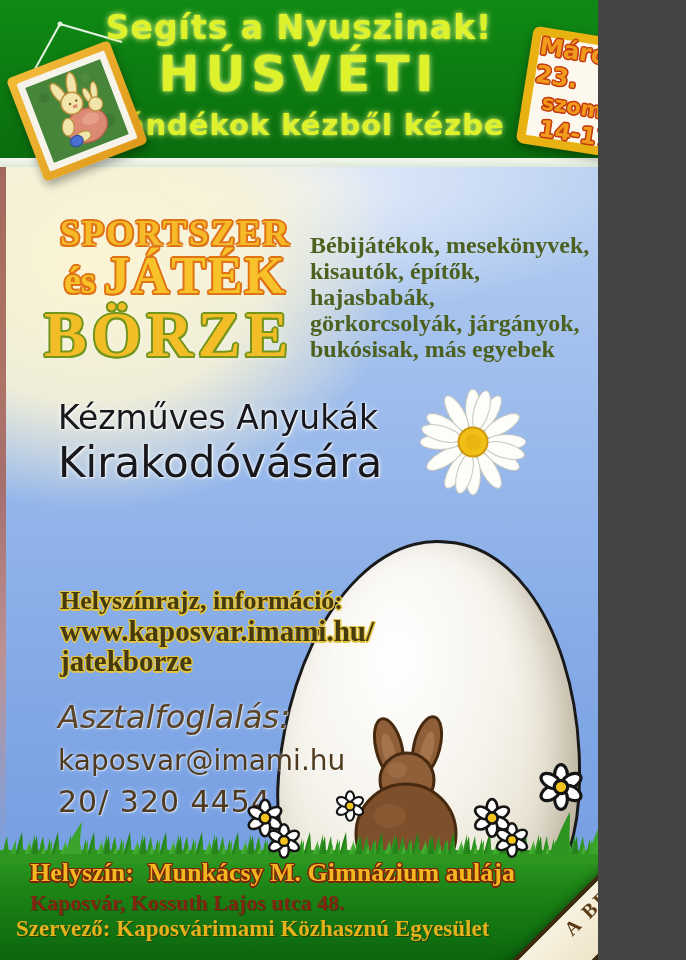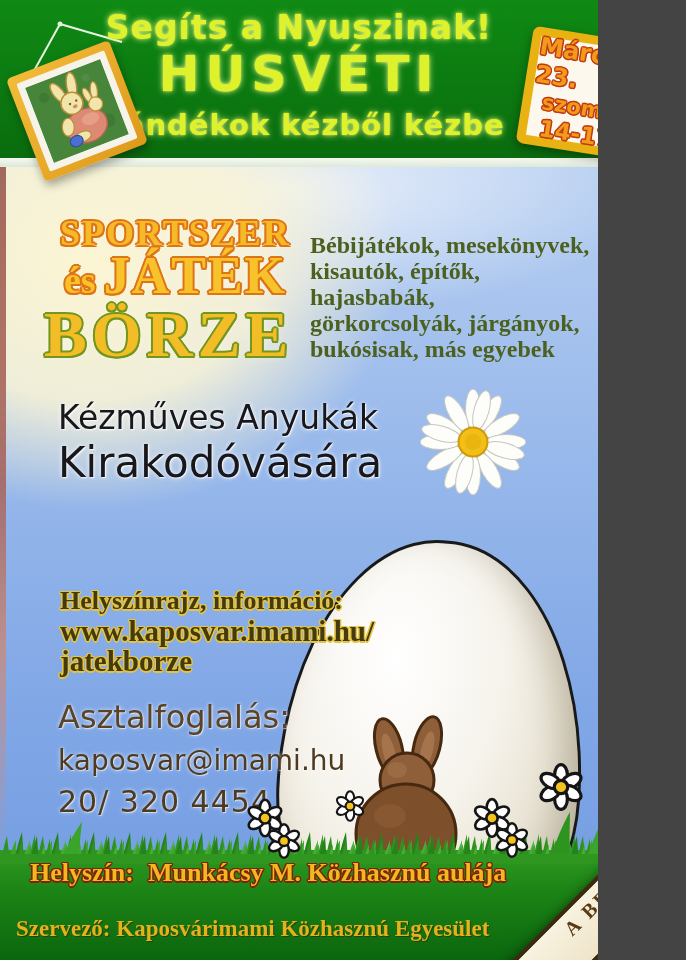--- a/index.html
+++ b/index.html
@@ -73,21 +73,21 @@
   .info{position:absolute;left:60px;top:586px;z-index:5;font-family:"Liberation Serif",serif;
     font-weight:bold;color:#453a0d;
     text-shadow:-1.5px 0 #e3c443,1.5px 0 #e3c443,0 -1.5px #e3c443,0 1.5px #e3c443,
       -1px -1px #e3c443,1px -1px #e3c443,-1px 1px #e3c443,1px 1px #e3c443;}
   .info div{line-height:30px;}
   .info-label{font-size:26px;}
   .info-url{font-size:29px;}
 
   .contact{position:absolute;left:58px;top:698px;z-index:5;color:#4f3a20;}
   .contact div{text-shadow:0 0 4px rgba(255,255,255,.75),1px 1px 0 rgba(255,255,255,.5);}
-  .c1{font-size:32px;margin-bottom:8px;color:#5a4326;}
+  .c1{font-size:32px;margin-bottom:8px;color:#5a4326;font-style:italic;}
   .c2{font-size:28px;margin-bottom:7px;}
   .c3{font-size:30px;letter-spacing:1px;}
 
   .bunny{position:absolute;left:300px;top:712px;z-index:6;}
   .smalldaisies{position:absolute;left:230px;top:760px;z-index:8;}
   .footerbar{position:absolute;left:0;top:850px;width:686px;height:110px;z-index:7;
     background:linear-gradient(180deg,#2f9b22 0%,#1d8516 35%,#0b660e 100%);}
   .grass{position:absolute;left:0;top:810px;z-index:7;}
 
   .fline{position:absolute;z-index:9;font-family:"Liberation Serif",serif;font-weight:bold;}
@@ -266,22 +266,23 @@
   <svg class="smalldaisies" width="360" height="110" viewBox="230 760 360 110">
     <use href="#cdaisyG" transform="translate(265,818) scale(1.3)"></use>
     <use href="#cdaisyG" transform="translate(284,841) scale(1.2)"></use>
     <use href="#cdaisyG" transform="translate(350,806) scale(1.05)"></use>
     <use href="#cdaisyG" transform="translate(492,818) scale(1.35)"></use>
     <use href="#cdaisyG" transform="translate(512,840) scale(1.2)"></use>
     <use href="#cdaisyG" transform="translate(561,787) scale(1.6)"></use>
   </svg>
 
   <div class="fline f1">
-    <span>Helyszín:</span><span class="fv">Munkácsy M. Közhasznú aulája</span>
-  </div>
+    <span>Helyszín:</span><span class="fv">Munkácsy M. Gimnázium aulája</span>
+  </div>
+  <div class="fline f2">Kaposvár, Kossuth Lajos utca 48.</div>
   <div class="fline f3">Szervező: Kaposvárimami Közhasznú Egyesület</div>
 
   <div class="ribbon">
     <div class="r1">A BELÉPÉS</div>
     <div class="r2">200 FT</div>
   </div>
 
 </div>
 
 </body></html>

